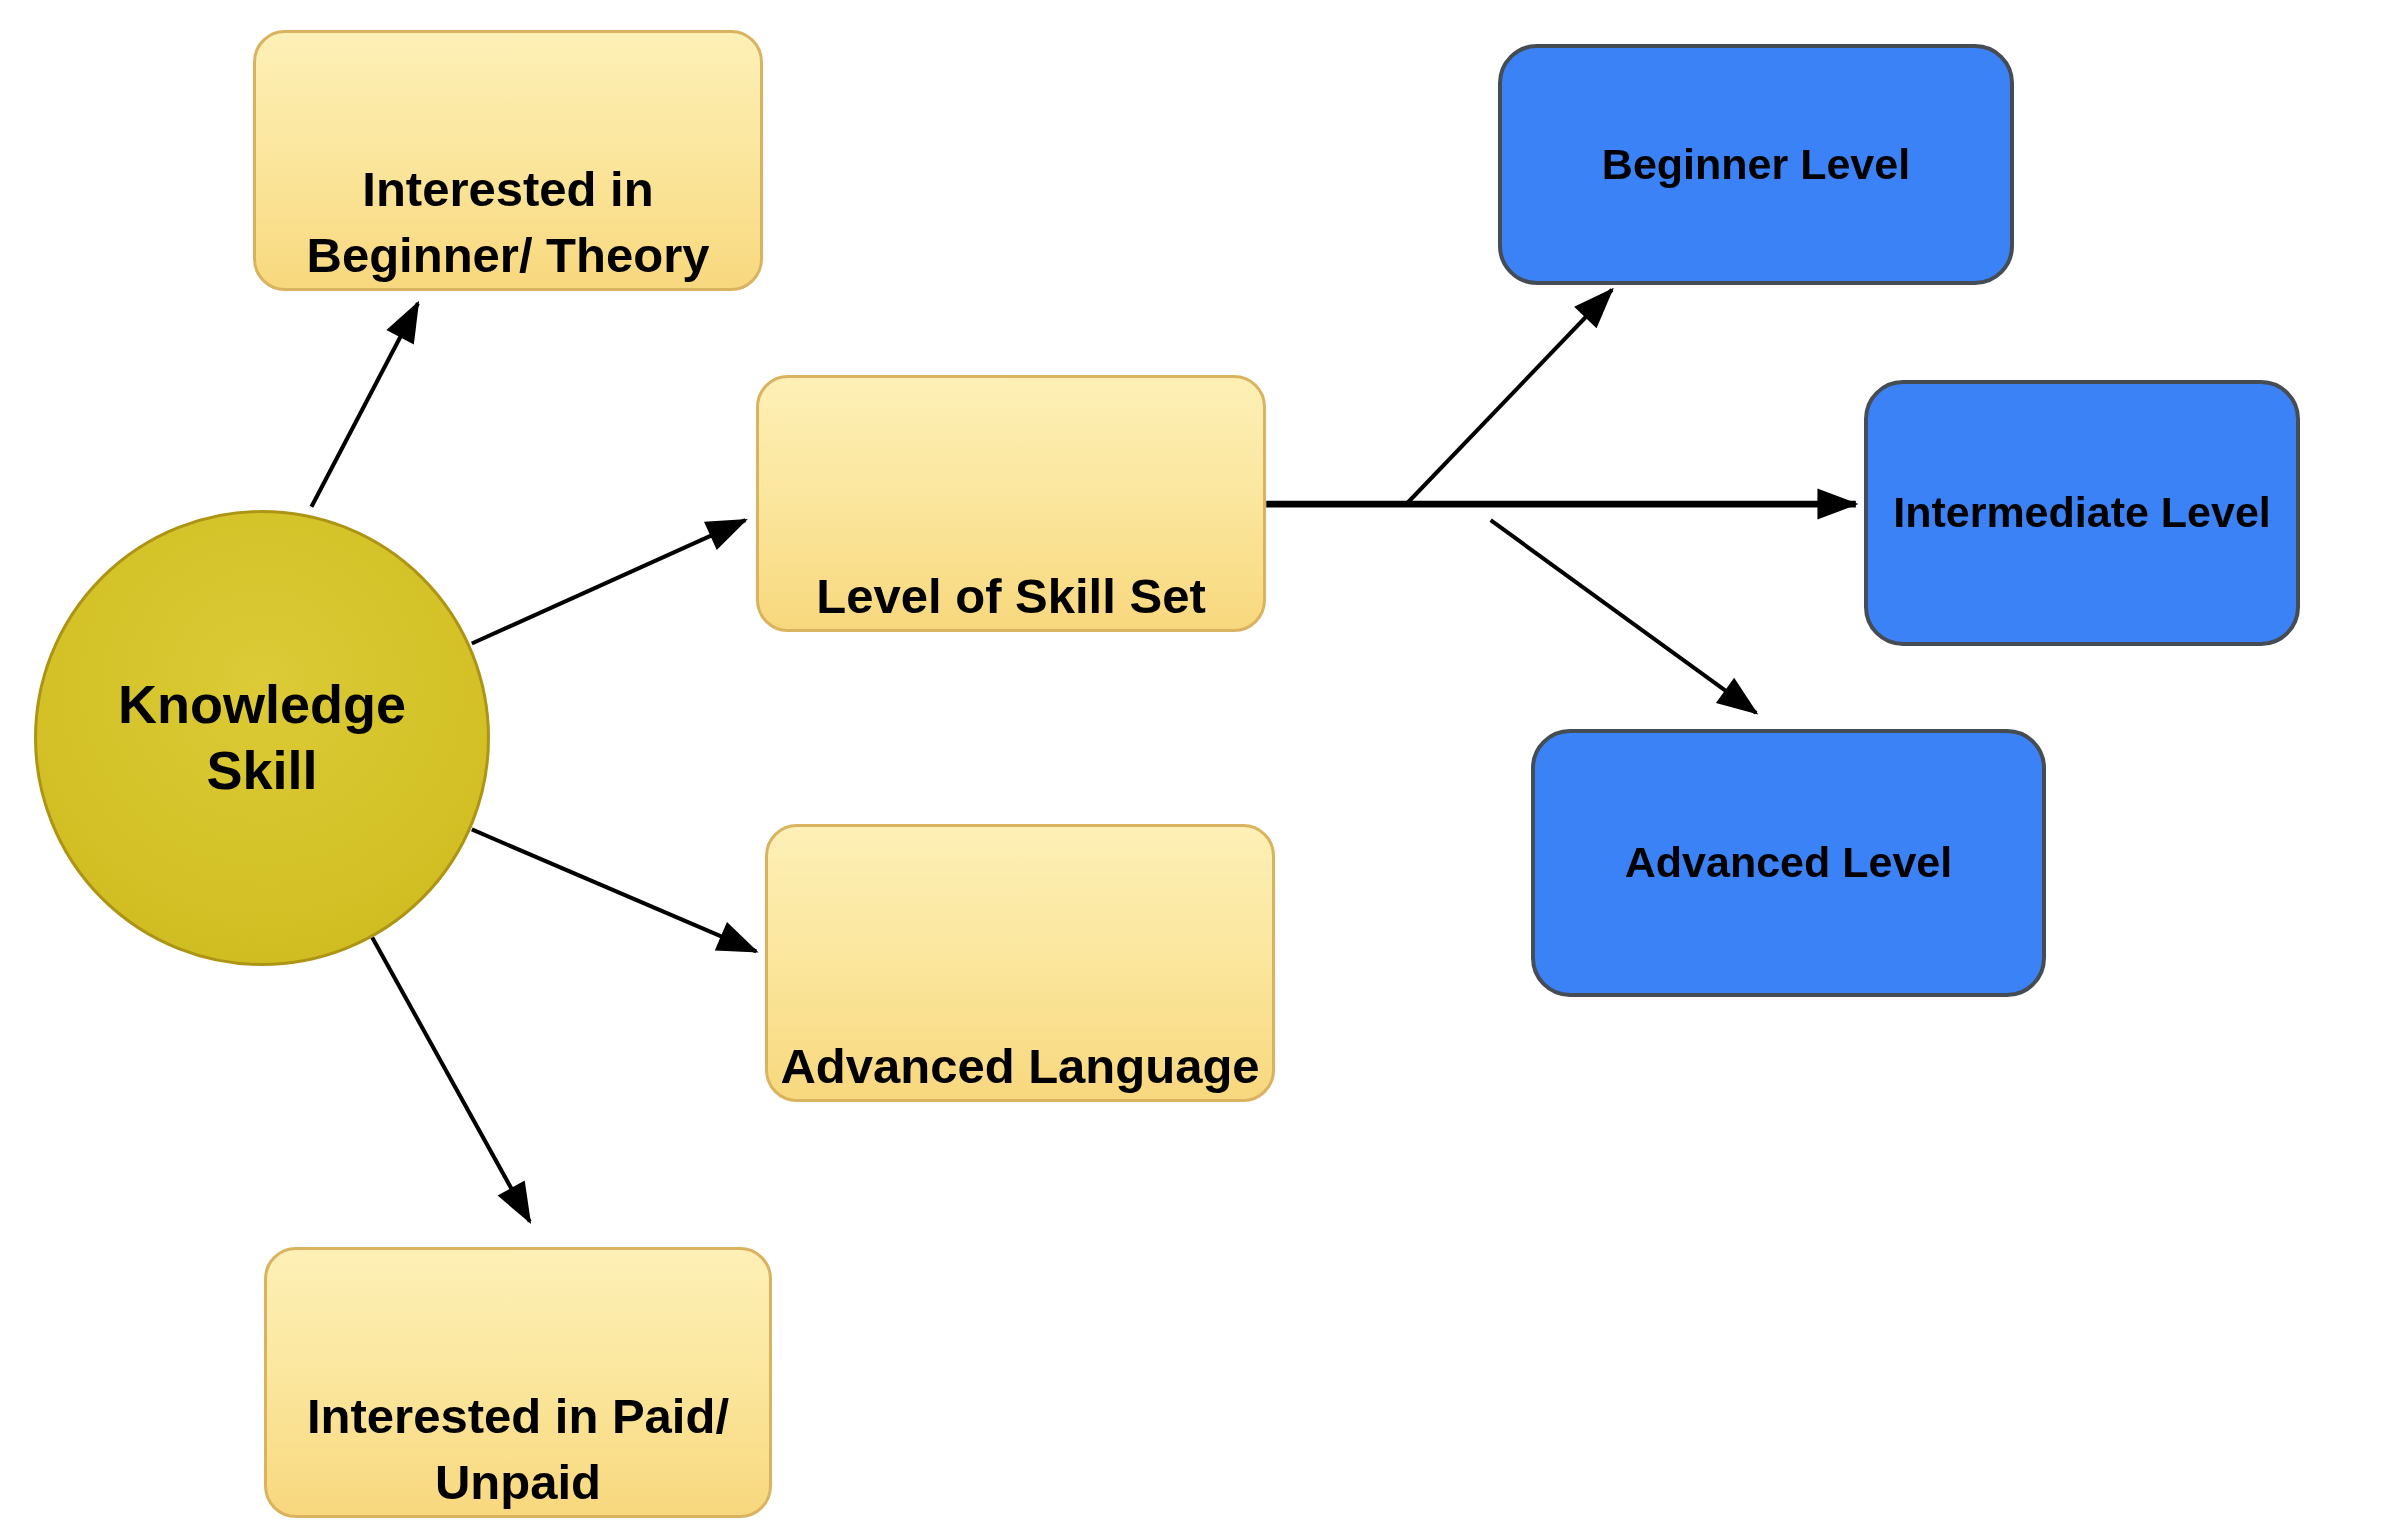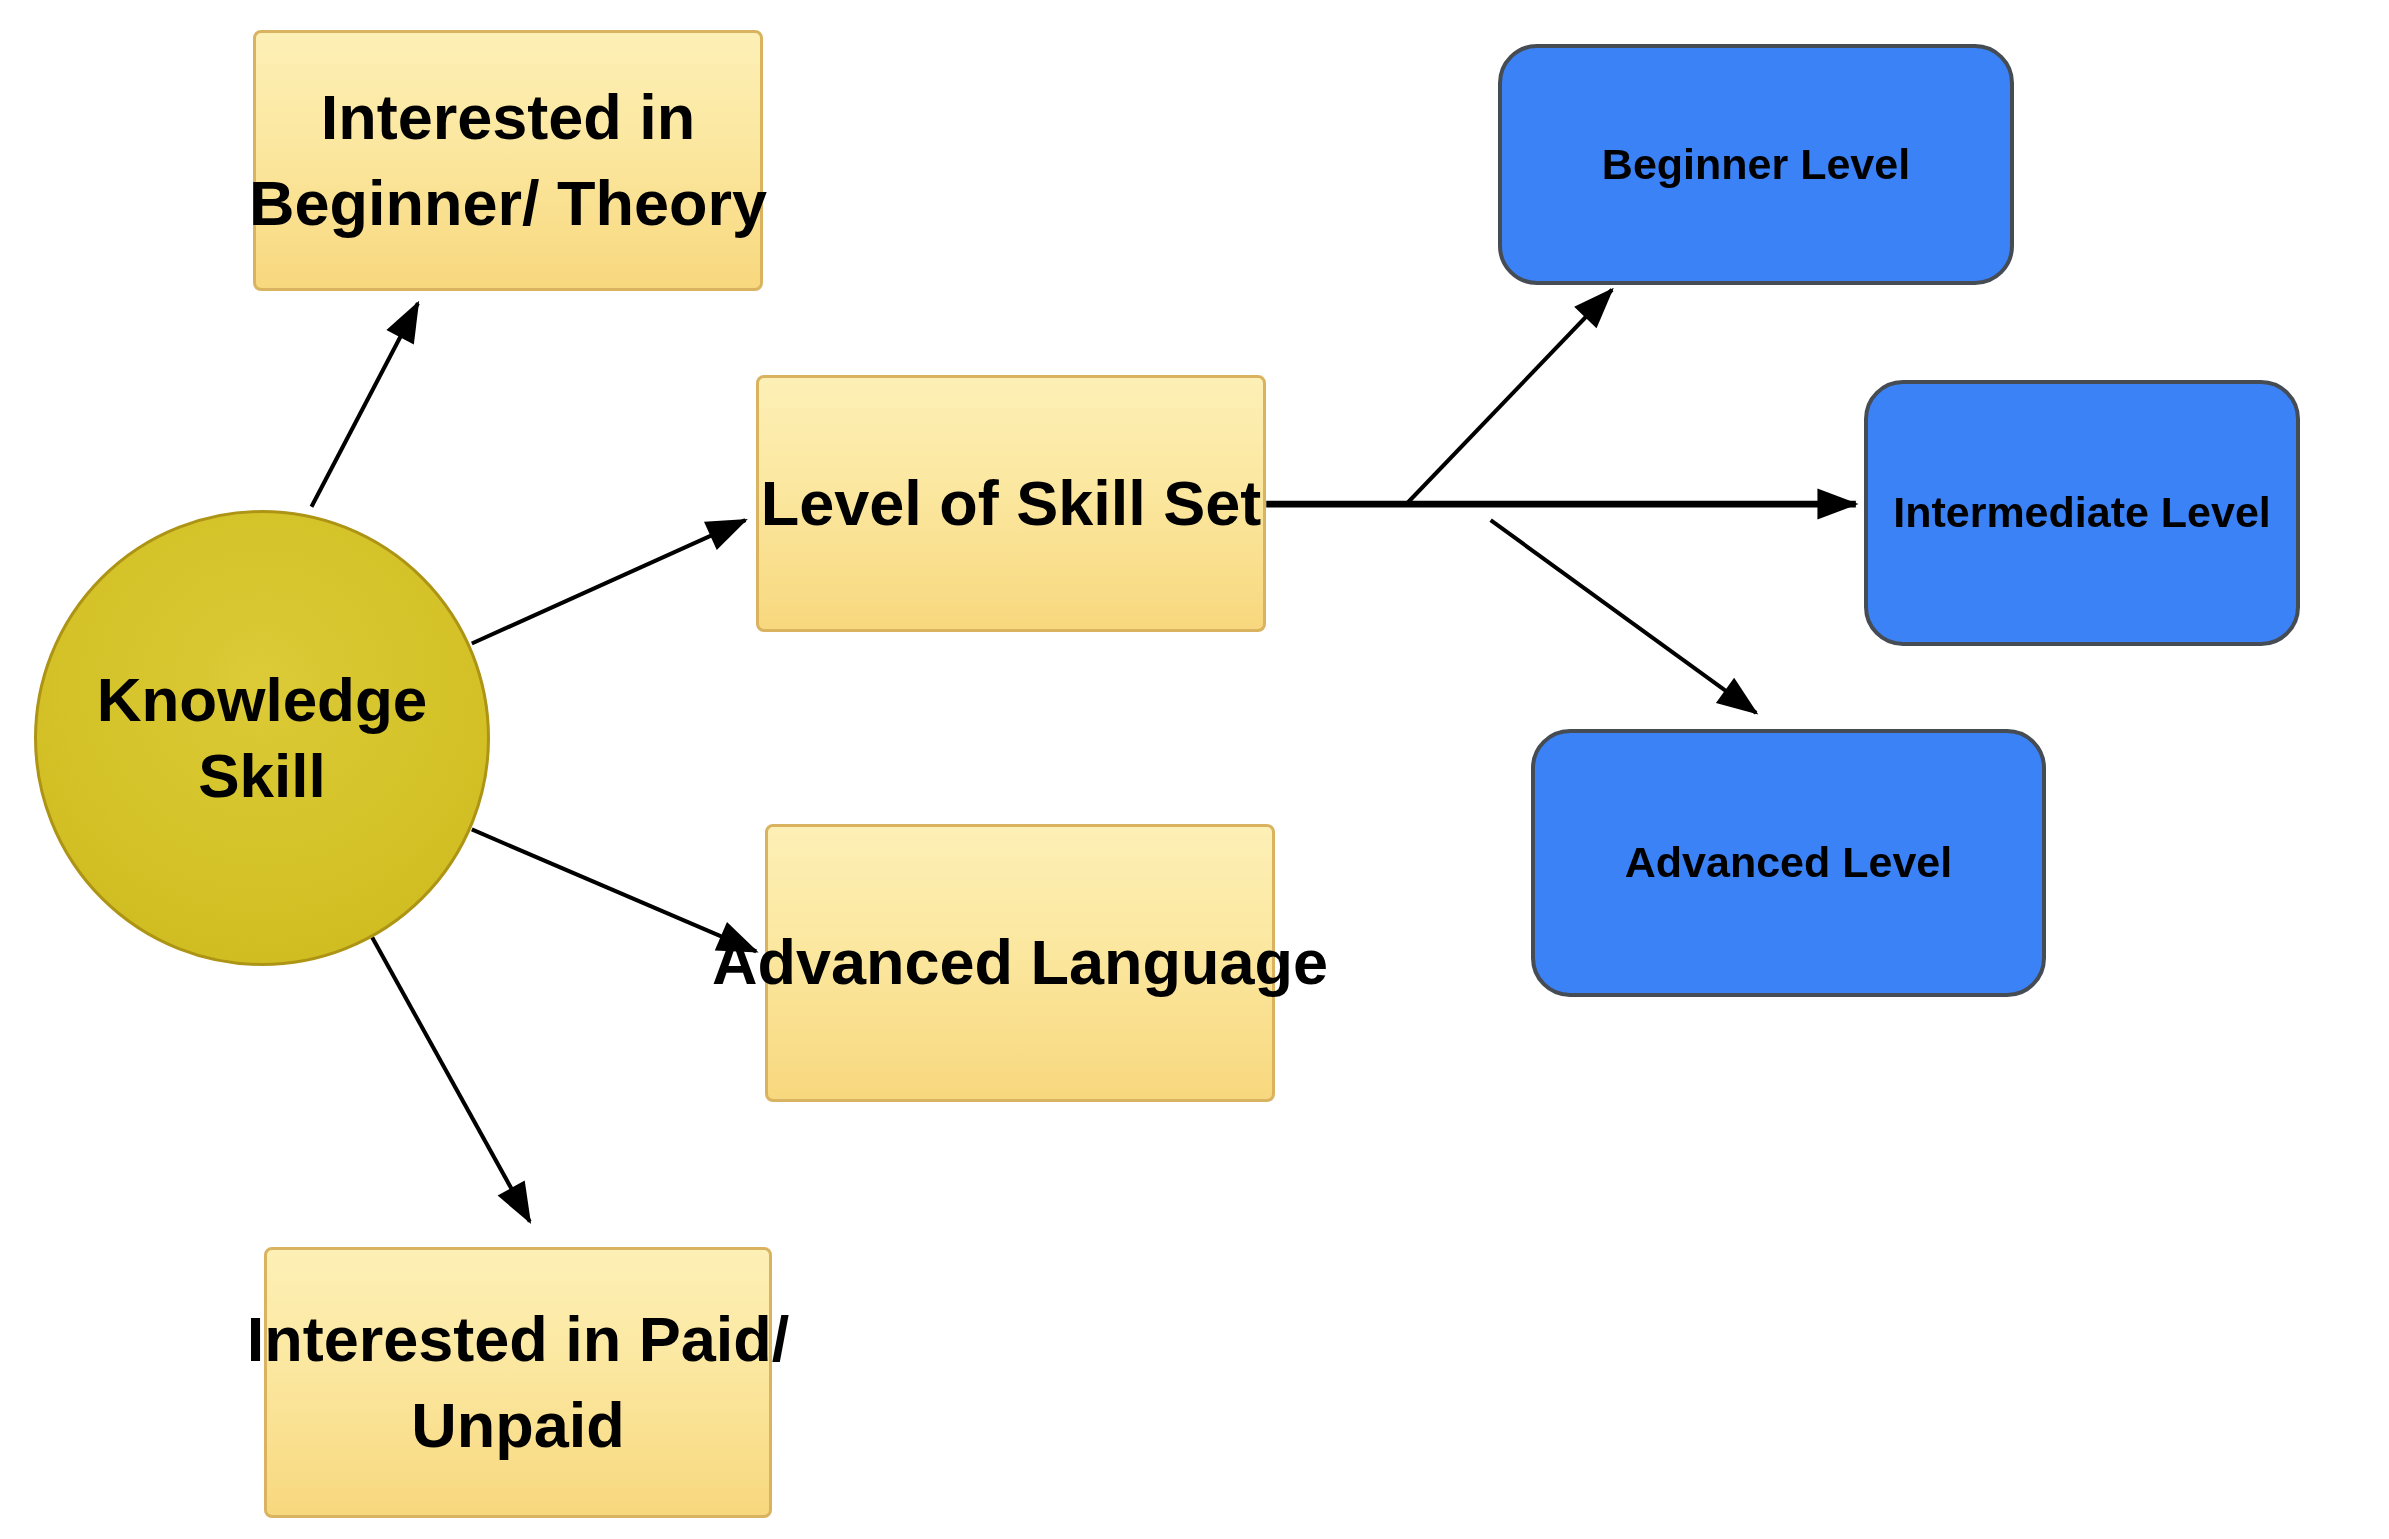--- a/index.html
+++ b/index.html
@@ -30,36 +30,37 @@
     box-sizing: border-box;
     color: #000000;
     font-weight: bold;
   }
   .node .lbl { display: block; }
   .node .line { display: block; white-space: pre; }
 
   .yellow {
     background: linear-gradient(180deg, #fdf0b6 0%, #fbe79f 45%, #f8d87e 100%);
     border: 3.4px solid #d9b35f;
-    border-radius: 8px;
-    font-size: 63px;
+    border-radius: 32px;
+    font-size: 49px;
     line-height: 1.35;
+    align-items: flex-end;
   }
   .cream {
     background: #3b82f6;
     border: 4.7px solid #464c54;
     border-radius: 39px;
     font-size: 43px;
     line-height: 1.3;
   }
   .circle {
     background: radial-gradient(circle at 50% 38%, #dcca37 0%, #d4c228 55%, #cab81c 100%);
     border: 3.4px solid #ad9414;
     border-radius: 50%;
-    font-size: 62px;
+    font-size: 54px;
     line-height: 1.22;
   }
 
   
   #n-knowledge    { left: 34px;   top: 510px;  width: 456px; height: 456px; }
   #n-practical    { left: 253px;  top: 30px;   width: 510px; height: 261px; }
   #n-skill        { left: 756px; top: 375px;  width: 510px; height: 257px; }
   #n-language     { left: 765px; top: 824px; width: 510px; height: 278px; }
   #n-paid         { left: 264px;  top: 1247px; width: 508px; height: 271px; }
   #n-beginner     { left: 1498px; top: 44px;   width: 516px; height: 241px; }

